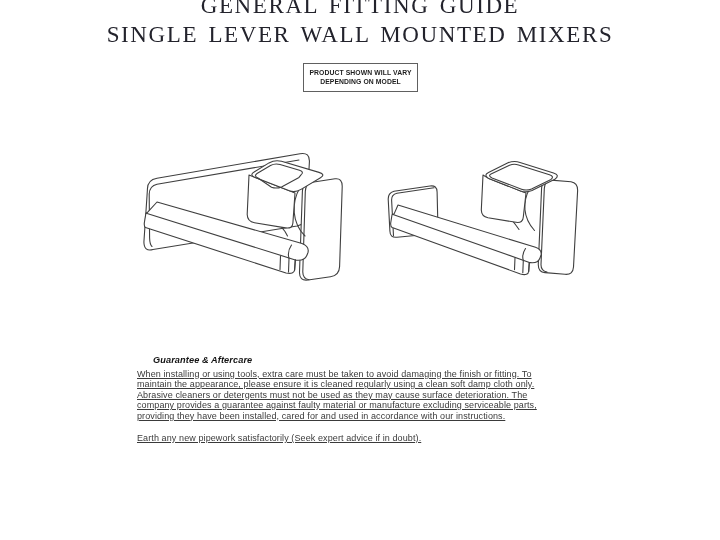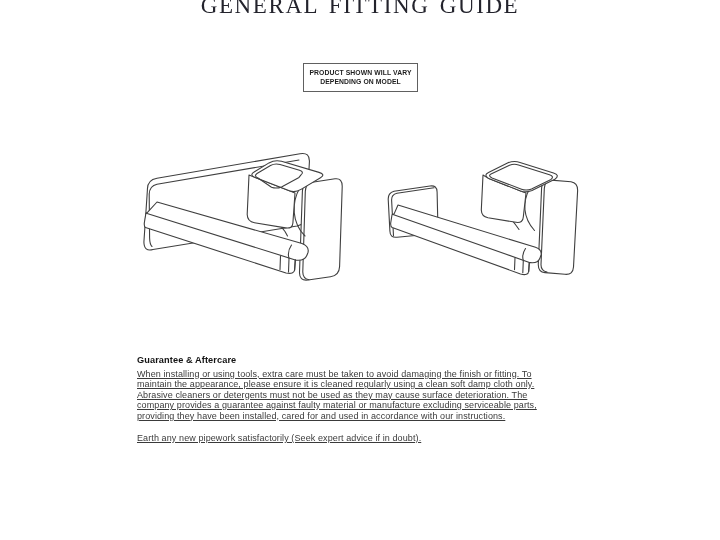--- a/index.html
+++ b/index.html
@@ -25,30 +25,31 @@
   .illus path, .illus polyline{
     stroke:#3f3f3f;stroke-width:1.1;fill:none;stroke-linejoin:round;stroke-linecap:round;
   }
   .illus path.solid{fill:#ffffff;}
   .content{
     position:absolute;left:137px;top:355px;width:470px;
     font-size:9px;line-height:10.5px;color:#3a3a3a;letter-spacing:.1px;
   }
   .content h3{
     font-size:9.2px;line-height:10.5px;font-weight:bold;color:#141414;
-    margin:0 0 3px 0;letter-spacing:.1px;
+    margin:0 0 3px 16px;letter-spacing:.1px;font-style:italic;
   }
   .content p{margin:0 0 12px 0;white-space:pre-line;text-decoration:underline;}
   .content p.tight{margin-bottom:0;}
 </style>
 </head>
 <body>
 
 <div class="page-title">
   <div>GENERAL FITTING GUIDE</div>
+  <div>SINGLE LEVER WALL MOUNTED MIXERS</div>
 </div>
 
 <div class="notice-box">
   <div>PRODUCT SHOWN WILL VARY</div>
   <div>DEPENDING ON MODEL</div>
 </div>
 
 <div class="illus" style="left:123px;top:146px;">
   <svg width="232" height="158" viewBox="0 0 232 158">
 

